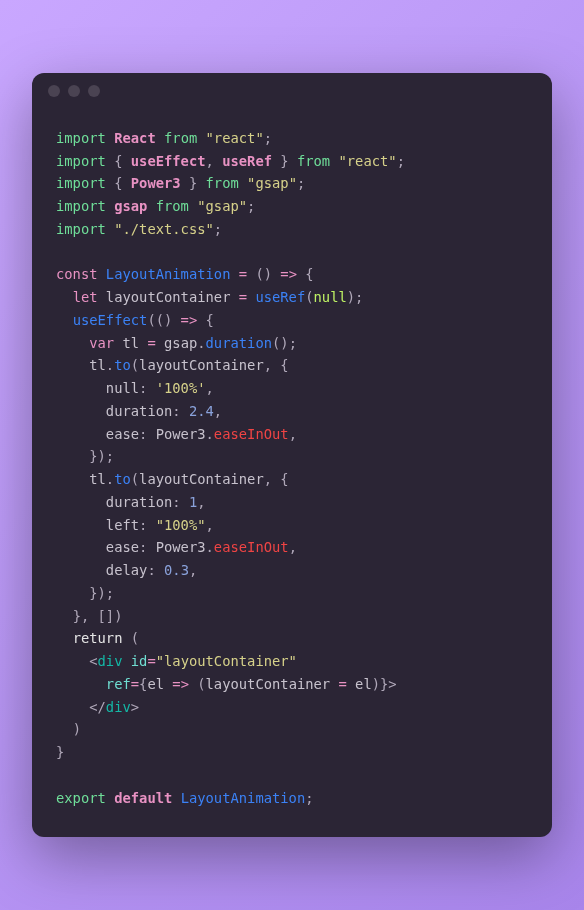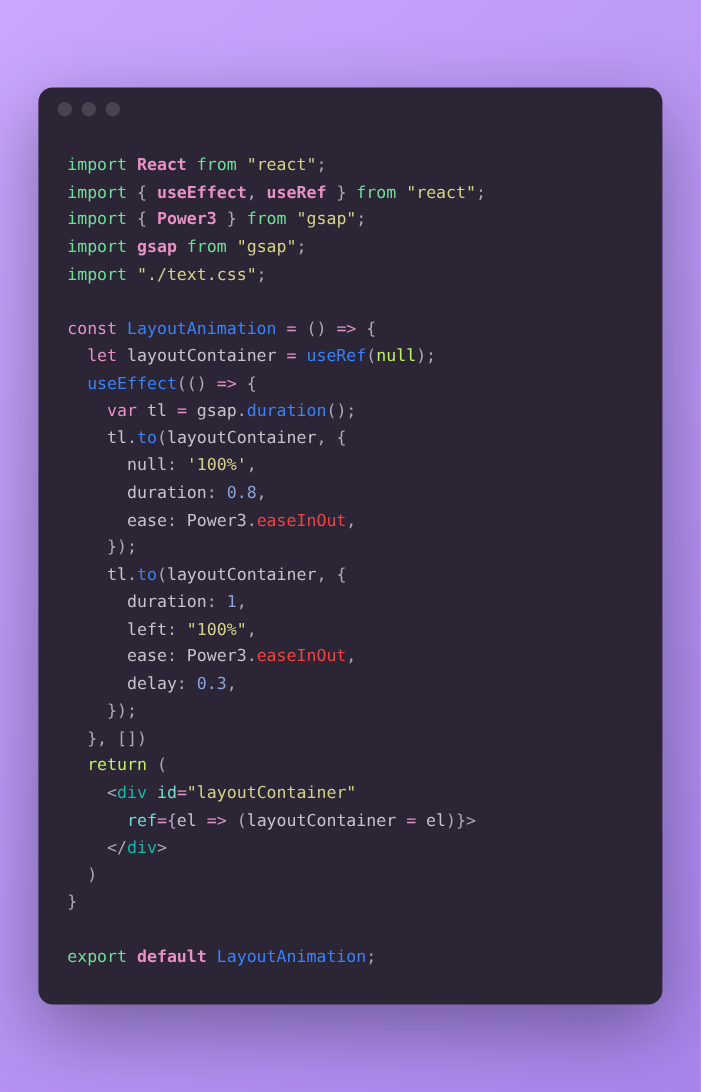--- a/index.html
+++ b/index.html
@@ -51,21 +51,21 @@
   .punct { color: #b0a8b9; }
   .kw-const { color: #e892c3; }
   .ident { color: #c7c2cd; }
   .fn-name { color: #3b82f6; text-align: right; }
   .kw-let { color: #e892c3; }
   .kw-var { color: #e892c3; }
   .num { color: #8aa2db; }
   .null { color: #bef264; }
   .prop { color: #c7c2cd; }
   .method { color: #ef4444; }
-  .kw-return { color: #bef264; }
+  .kw-return { color: #e5e5e5; }
   .tag { color: #14b8a6; margin-top: 16px; }
   .attr { color: #6fded2; }
   .semi { color: #b0a8b9; }
   .arrow { color: #e892c3; }
   .eq { color: #e892c3; }
 </style>
 </head>
 <body>
 
 <div class="window">
@@ -79,21 +79,21 @@
 <span class="kw-import">import</span> <span class="punct">{ </span><span class="kw-default">Power3</span><span class="punct"> }</span> <span class="kw-from">from</span> <span class="str">"gsap"</span><span class="semi">;</span>
 <span class="kw-import">import</span> <span class="kw-default">gsap</span> <span class="kw-from">from</span> <span class="str">"gsap"</span><span class="semi">;</span>
 <span class="kw-import">import</span> <span class="str">"./text.css"</span><span class="semi">;</span>
 
 <span class="kw-const">const</span> <span class="fn-name">LayoutAnimation</span><span class="eq"> = </span><span class="punct">()</span><span class="arrow"> =&gt; </span><span class="punct">{</span>
   <span class="kw-let">let</span> <span class="ident">layoutContainer</span><span class="eq"> = </span><span class="fn-name">useRef</span><span class="punct">(</span><span class="null">null</span><span class="punct">);</span>
   <span class="fn-name">useEffect</span><span class="punct">(()</span><span class="arrow"> =&gt; </span><span class="punct">{</span>
     <span class="kw-var">var</span> <span class="ident">tl</span><span class="eq"> = </span><span class="ident">gsap</span><span class="punct">.</span><span class="fn-name">duration</span><span class="punct">();</span>
     <span class="ident">tl</span><span class="punct">.</span><span class="fn-name">to</span><span class="punct">(</span><span class="ident">layoutContainer</span><span class="punct">, {</span>
       <span class="prop">null</span><span class="punct">: </span><span class="str">'100%'</span><span class="punct">,</span>
-      <span class="prop">duration</span><span class="punct">: </span><span class="num">0.8</span><span class="punct">,</span>
+      <span class="prop">duration</span><span class="punct">: </span><span class="num">2.4</span><span class="punct">,</span>
       <span class="prop">ease</span><span class="punct">: </span><span class="ident">Power3</span><span class="punct">.</span><span class="method">easeInOut</span><span class="punct">,</span>
     <span class="punct">});</span>
     <span class="ident">tl</span><span class="punct">.</span><span class="fn-name">to</span><span class="punct">(</span><span class="ident">layoutContainer</span><span class="punct">, {</span>
       <span class="prop">duration</span><span class="punct">: </span><span class="num">1</span><span class="punct">,</span>
       <span class="prop">left</span><span class="punct">: </span><span class="str">"100%"</span><span class="punct">,</span>
       <span class="prop">ease</span><span class="punct">: </span><span class="ident">Power3</span><span class="punct">.</span><span class="method">easeInOut</span><span class="punct">,</span>
       <span class="prop">delay</span><span class="punct">: </span><span class="num">0.3</span><span class="punct">,</span>
     <span class="punct">});</span>
   <span class="punct">}, [])</span>
   <span class="kw-return">return</span><span class="punct"> (</span>

